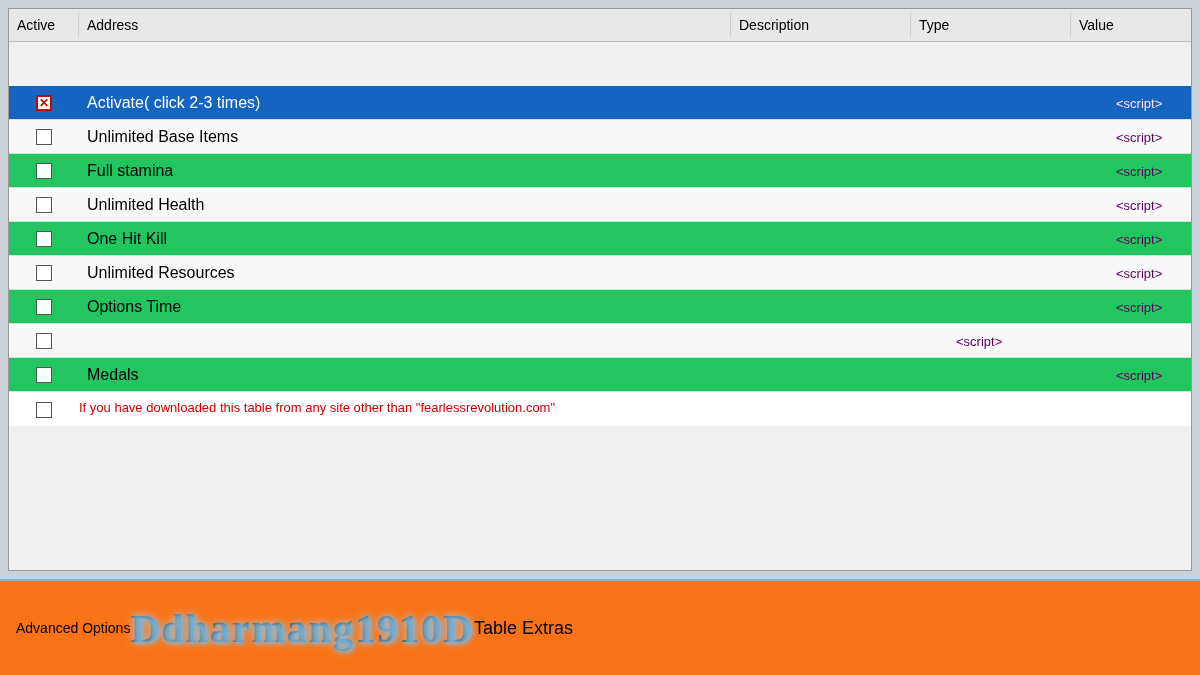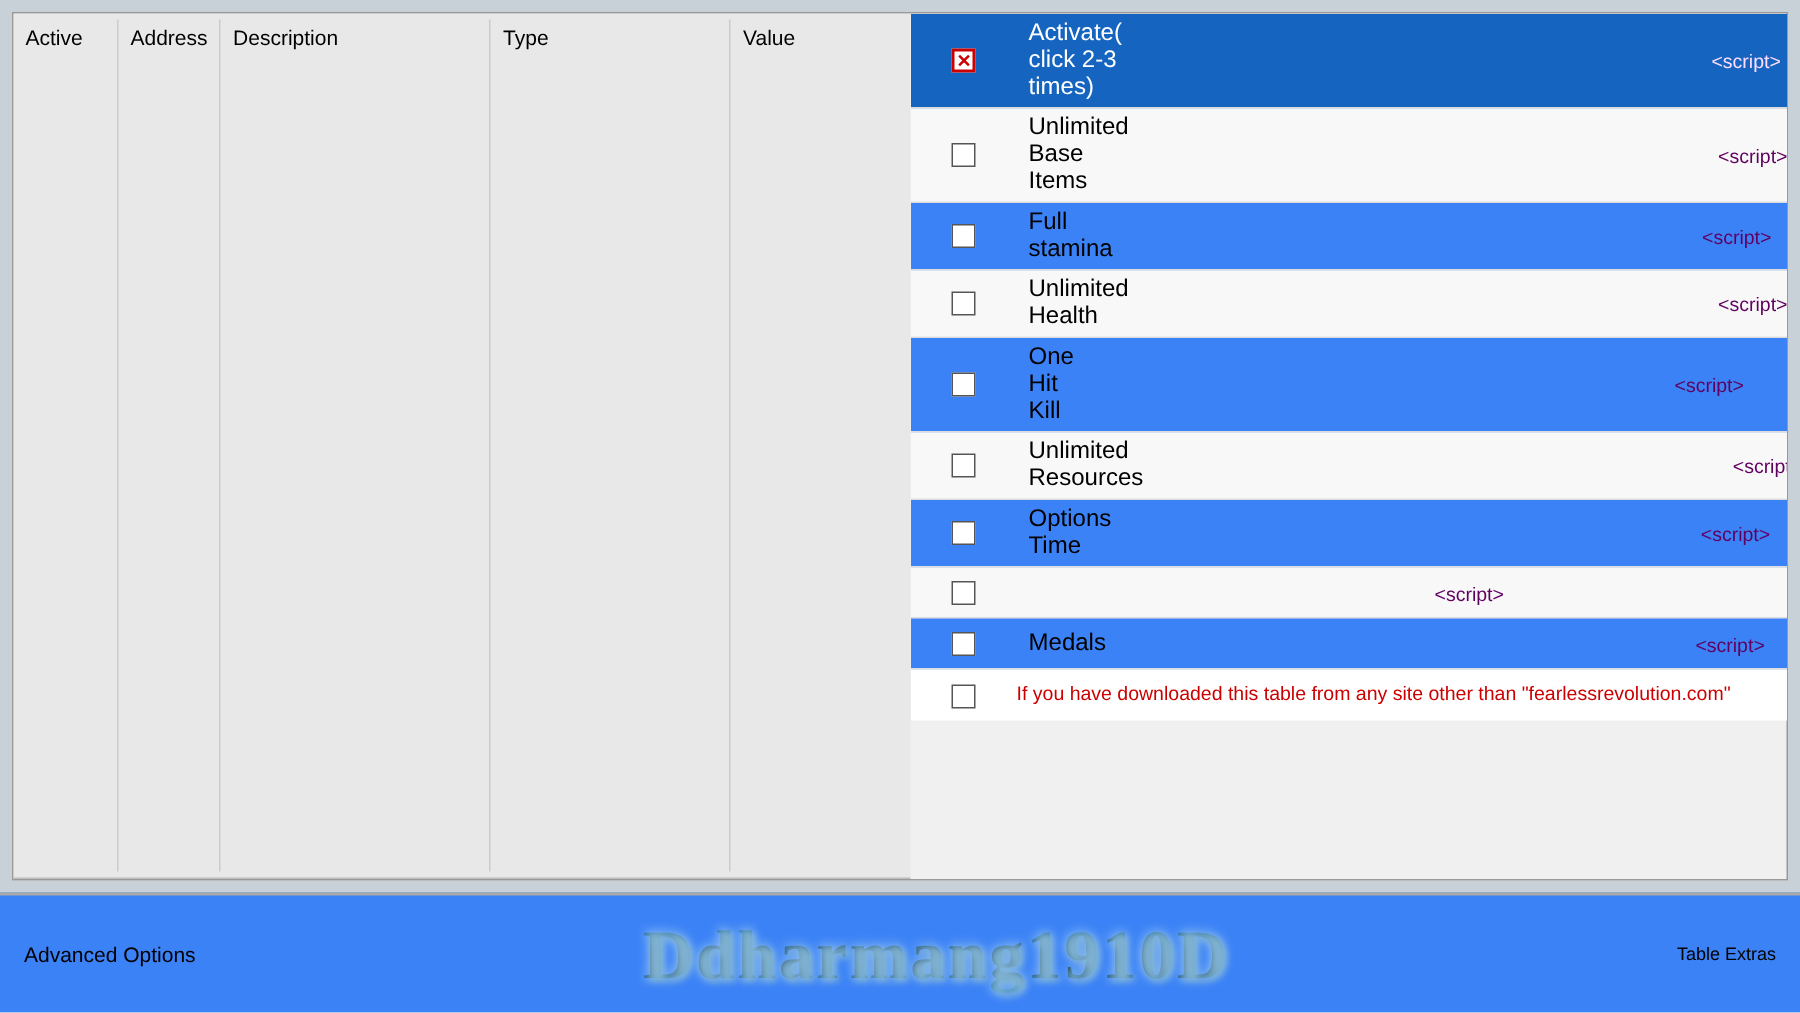--- a/index.html
+++ b/index.html
@@ -14,21 +14,23 @@
       display: flex;
       flex-direction: column;
     }
 
     .main-content {
       flex: 1;
       background: #f0f0f0;
       border: 1px solid #999;
       margin: 8px;
       display: flex;
+      flex-direction: column;
       overflow: hidden;
+      gap: 44px;
     }
 
     .table-header {
       display: grid;
       grid-template-columns: 70px 1fr 180px 160px 120px;
       background: #e8e8e8;
       border-bottom: 1px solid #bbb;
       padding: 4px 0;
     }
 
@@ -57,21 +59,21 @@
       align-items: center;
       min-height: 34px;
     }
 
     .table-row.active-row {
       background: #1565c0;
       color: white;
     }
 
     .table-row.normal-row {
-      background: #3b82f6;
+      background: #22c55e;
       color: #000;
     }
 
     .table-row.normal-row:nth-child(even) {
       background: #f8f8f8;
     }
 
     .row-active-cell {
       display: flex;
       align-items: center;
@@ -158,43 +160,43 @@
     }
 
     .warning-text {
       color: #cc0000;
       font-size: 13px;
       line-height: 1.6;
       padding-right: 24px;
     }
 
     .footer {
-      height: 80px;
-      background: #3b82f6;
+      height: 96px;
+      background: #f97316;
       display: flex;
       align-items: center;
-      justify-content: space-between;
+      justify-content: flex-start;
       padding: 0 16px;
       border-top: 2px solid #aaa;
     }
 
     .footer-left {
       font-size: 14px;
       color: #000;
       cursor: pointer;
     }
 
     .footer-right {
-      font-size: 12px;
+      font-size: 18px;
       color: #000;
       cursor: pointer;
     }
 
     .logo-text {
-      font-size: 46px;
+      font-size: 40px;
       font-weight: bold;
       color: #1a5276;
       text-shadow: 2px 2px 4px #7fb3d3, 0 0 8px #aed6f1;
       font-family: 'Times New Roman', serif;
       letter-spacing: 2px;
       background: linear-gradient(180deg, #2980b9 0%, #1a5276 40%, #154360 70%, #2980b9 100%);
       -webkit-background-clip: text;
       -webkit-text-fill-color: transparent;
       background-clip: text;
     }

